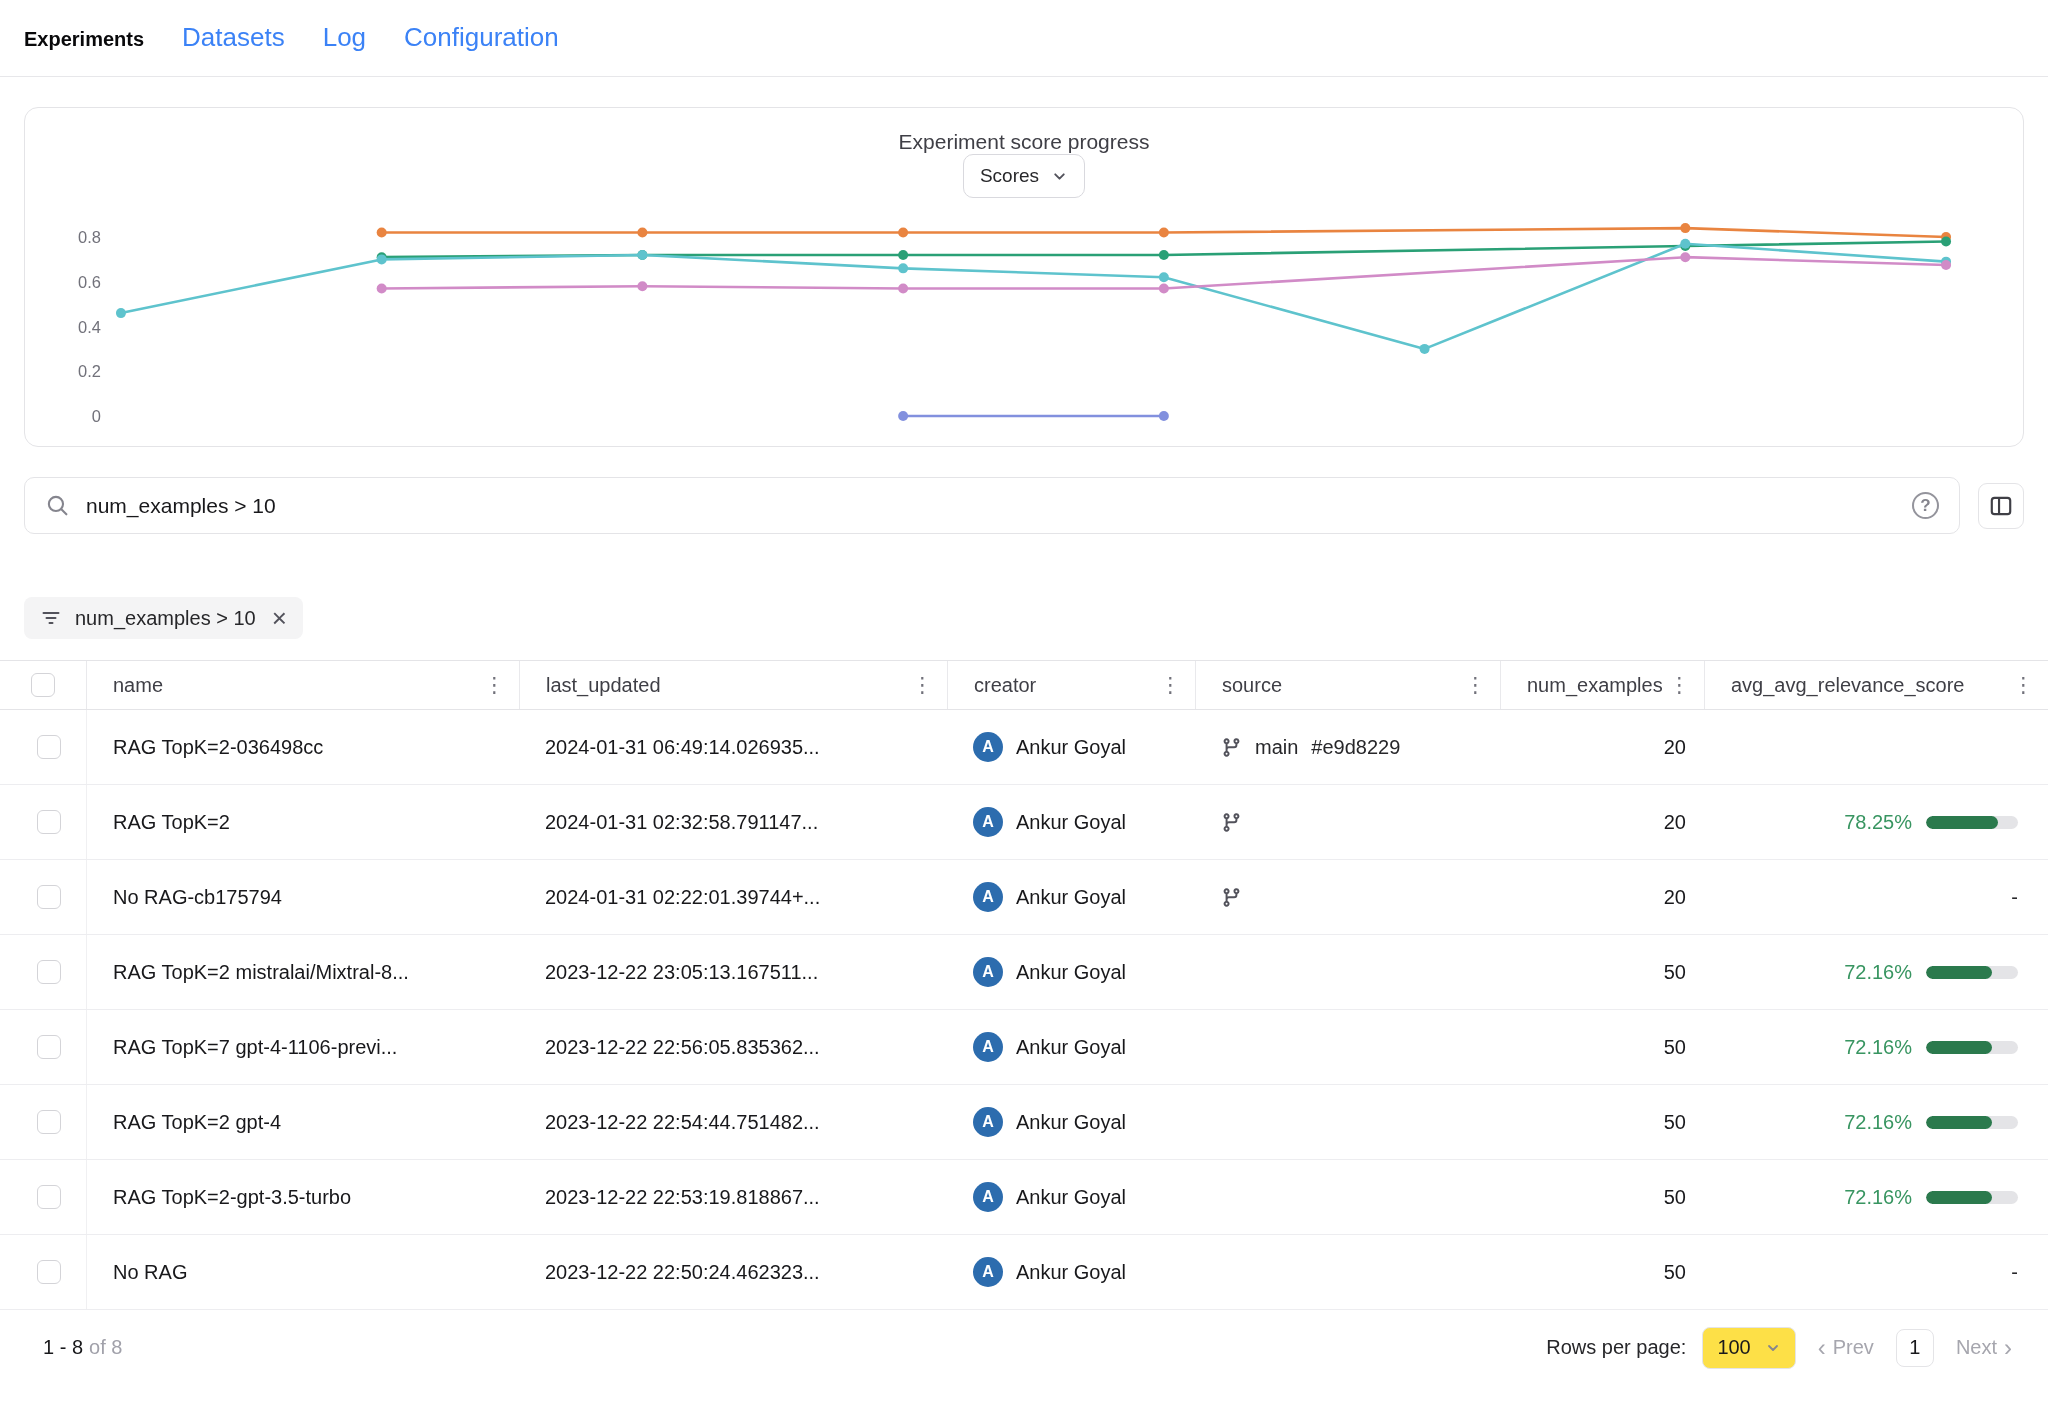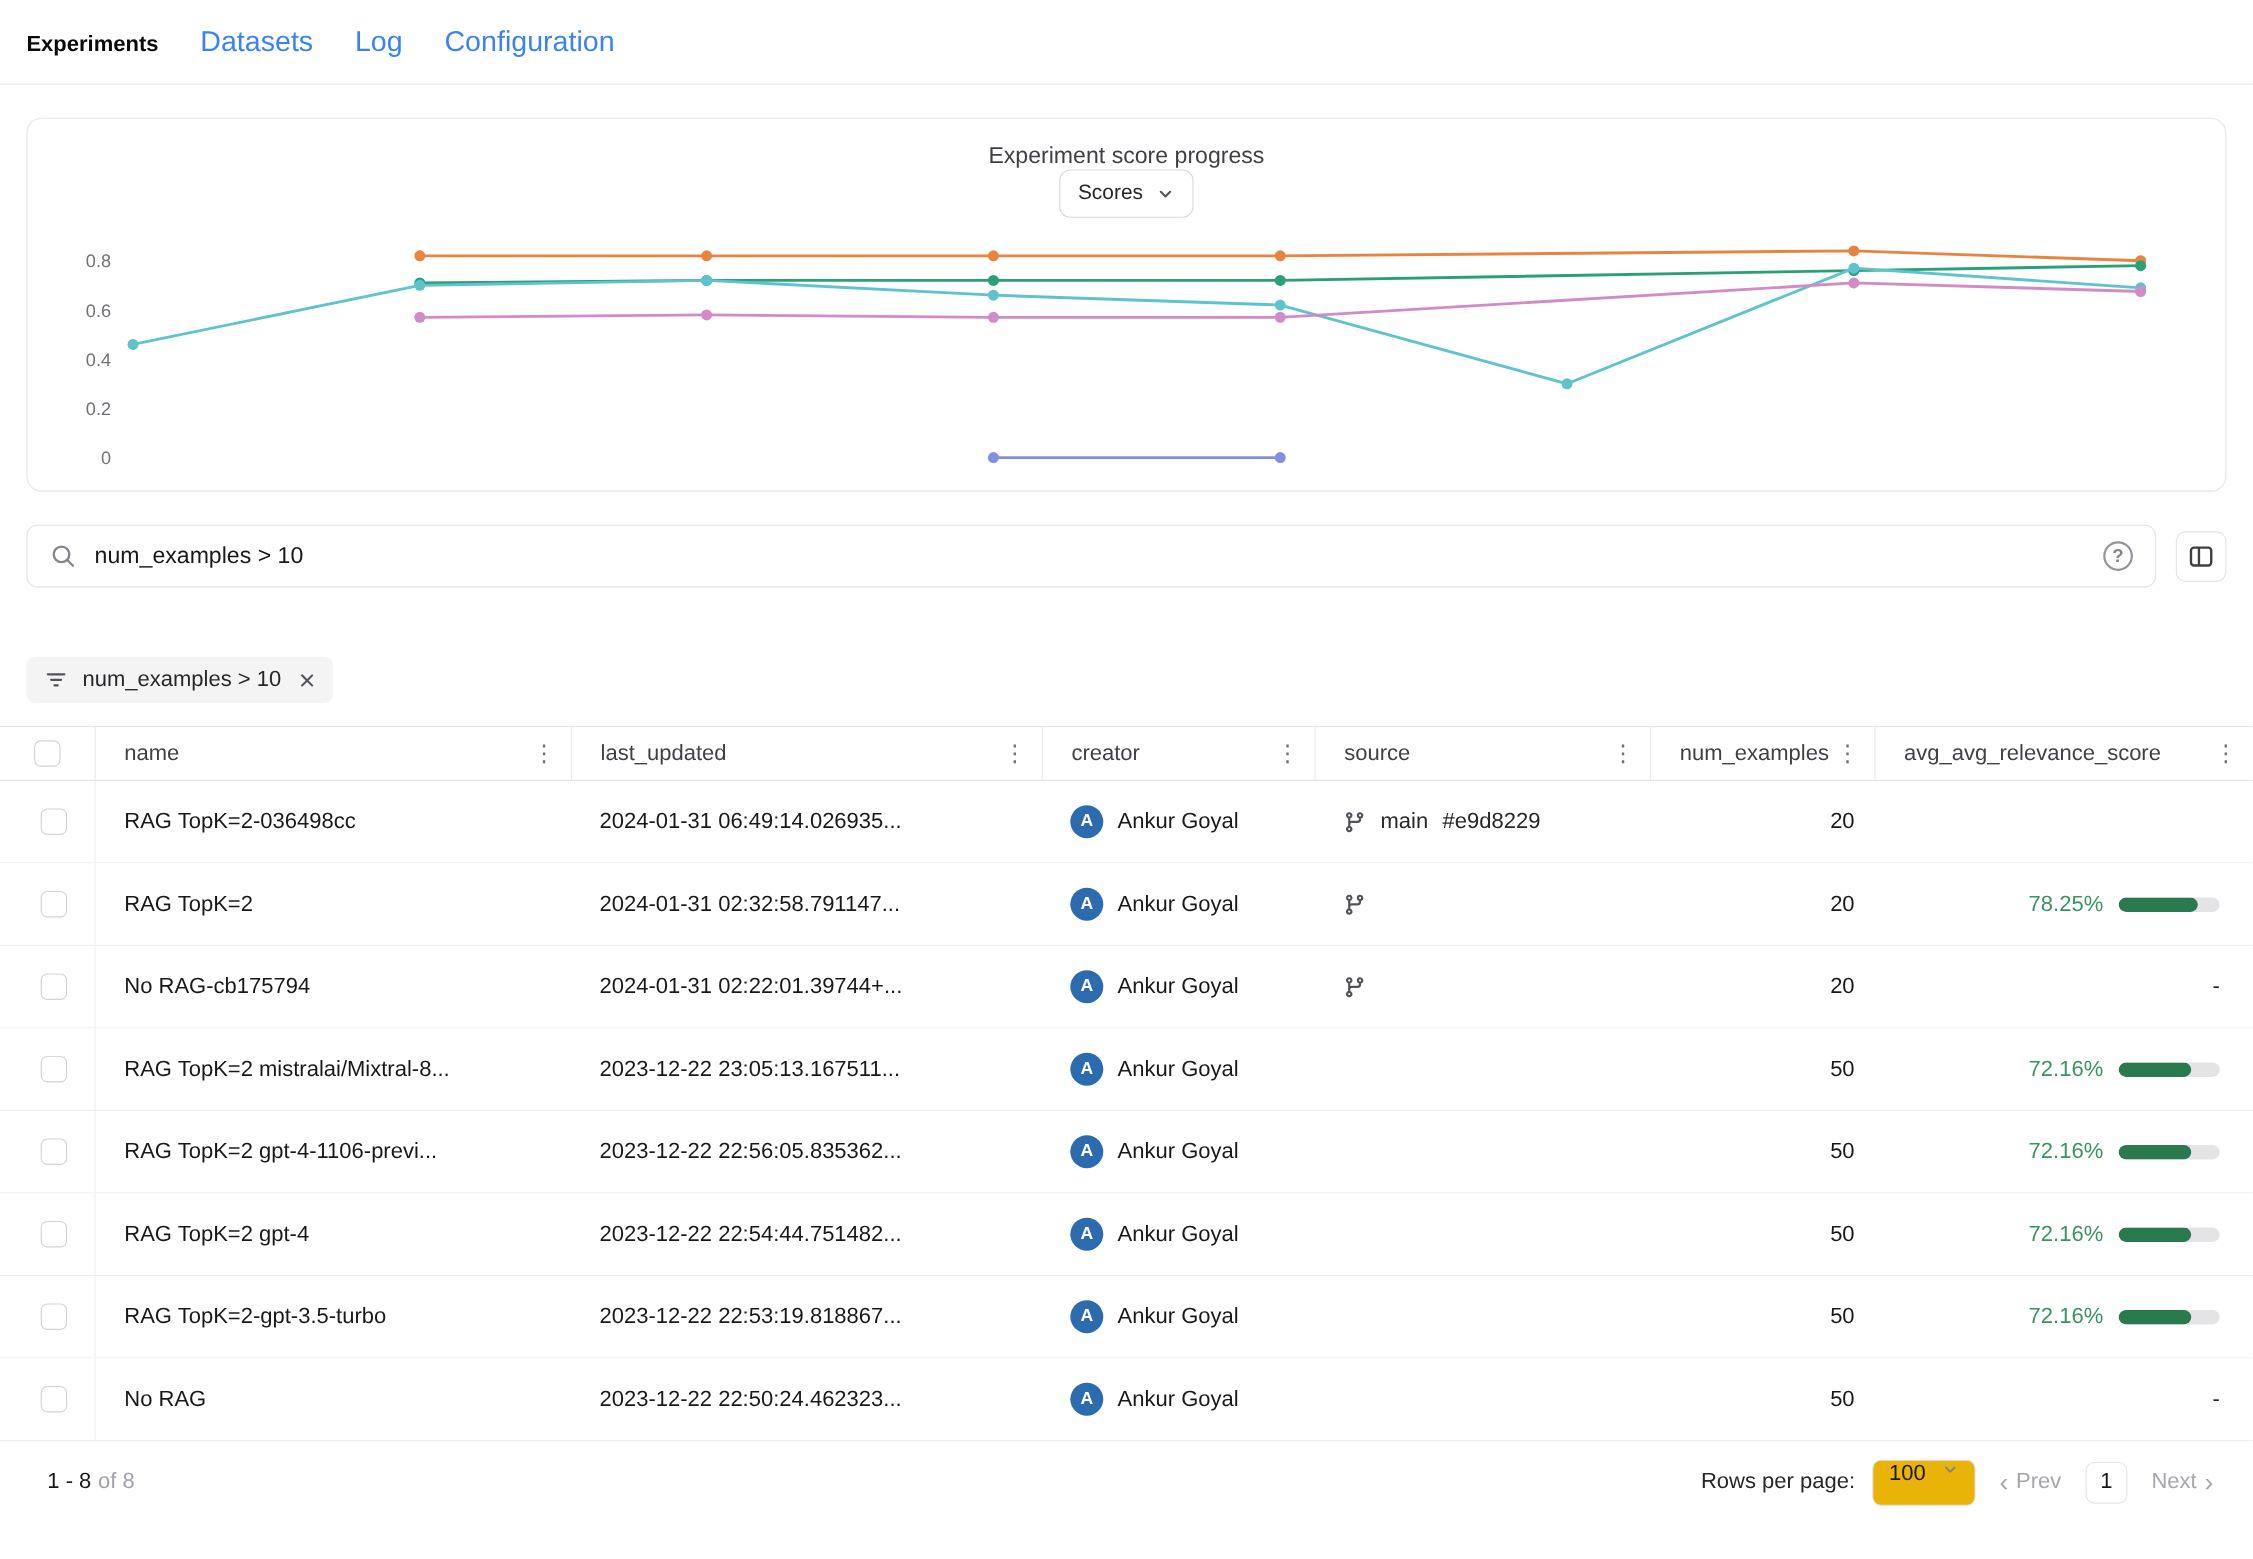--- a/index.html
+++ b/index.html
@@ -64,21 +64,21 @@
   .score-bar { width:92px; height:13px; border-radius:7px; background:#e4e4e7; overflow:hidden; flex:none; }
   .bar-fill { display:block; height:100%; background:#2b7a4d; border-radius:7px; }
   .dash { color:#27272a; }
 
   
   .footer { display:flex; align-items:center; justify-content:space-between; height:75px; padding:0 30px 0 43px; }
   .count { font-size:20px; color:#18181b; }
   .count .muted { color:#a1a1aa; margin-left:6px; }
   .pager { display:flex; align-items:center; gap:16px; }
   .rpp-label { font-size:20px; color:#27272a; }
-  .rpp-select { display:flex; align-items:flex-start; gap:14px; height:42px; border:1px solid #e4e4e7; border-radius:8px; background:#eab308; padding:0 14px; font-size:20px; color:#18181b; }
+  .rpp-select { display:flex; align-items:center; gap:14px; height:42px; border:1px solid #e4e4e7; border-radius:8px; background:#fde047; padding:0 14px; font-size:20px; color:#18181b; }
   .pg { display:flex; align-items:center; gap:7px; background:none; border:none; color:#a6a6ae; font-size:20px; }
   .pg .chev { font-size:24px; line-height:1; }
   .page-box { min-width:38px; height:38px; border:1px solid #e4e4e7; border-radius:8px; background:#fff; font-size:20px; color:#18181b; }
 </style>
 </head>
 <body>
 
 <nav class="topnav">
   <span class="tab active">Experiments</span>
   <span class="tab">Datasets</span>
@@ -312,21 +312,21 @@
           </span>
 
     </div>
   </div>
 
   <div class="trow">
     <div class="td col-check">
           <span class="checkbox"></span>
         </div>
     <div class="td col-name">
-          <span class="cell-name">RAG TopK=2 gpt-4-1106-previ...</span>
+          <span class="cell-name">RAG TopK=7 gpt-4-1106-previ...</span>
         </div>
     <div class="td col-updated">
           <span class="cell-updated">2023-12-22 22:56:05.835362...</span>
         </div>
     <div class="td col-creator">
       <span class="avatar">A</span>
       <span class="cell-creator">Ankur Goyal</span>
     </div>
     <div class="td col-source">
       

